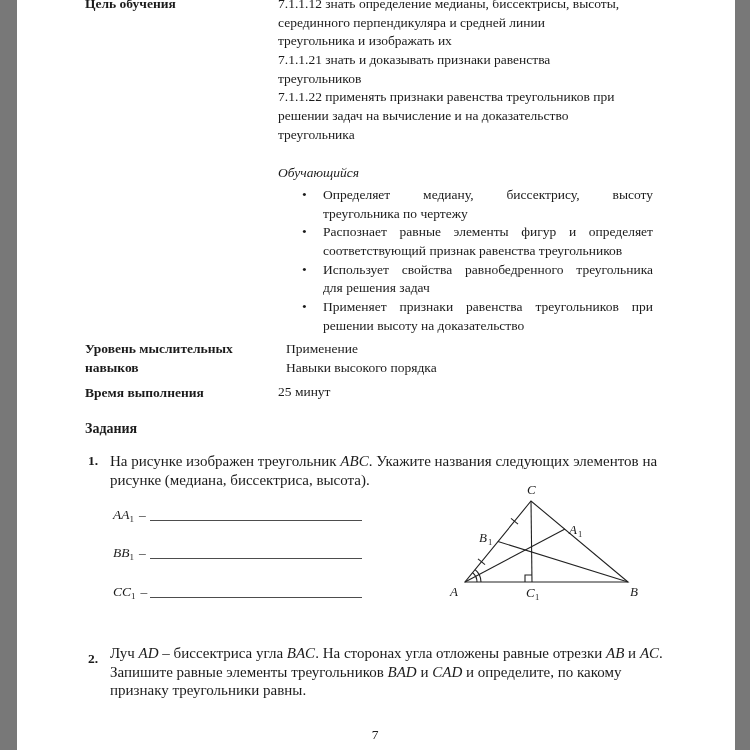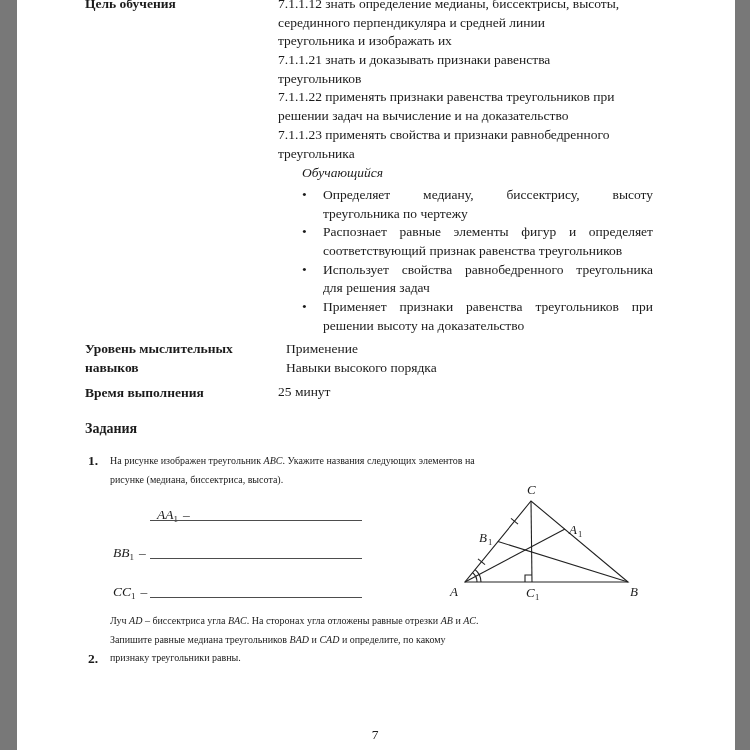--- a/index.html
+++ b/index.html
@@ -12,21 +12,21 @@
   .abs{position:absolute;}
   .ln{font-size:13.5px;line-height:18.7px;height:18.7px;white-space:nowrap;}
   .wrapcol{width:374px;}
   .rowlabel{font-weight:bold;font-size:13.5px;line-height:18.7px;white-space:nowrap;}
   .italic{font-style:italic;}
   .stretch{text-align:justify;text-align-last:justify;white-space:normal;}
   .bullets{width:351px;}
   .bullet{display:flex;}
   .bullet .marker{width:21px;font-size:13.5px;line-height:18.7px;flex:0 0 21px;}
   .bullet .btext{width:330px;}
-  .taskline{font-size:10px;line-height:18.7px;height:18.7px;white-space:nowrap;}
+  .taskline{font-size:15px;line-height:18.7px;height:18.7px;white-space:nowrap;}
   .tasknum{font-weight:bold;font-size:13.5px;line-height:18.7px;}
   .heading{font-weight:bold;font-size:14px;line-height:18.7px;}
   .bvar{font-size:13.5px;line-height:18.7px;white-space:nowrap;}
   .bvar i{font-style:italic;}
   .bvar sub{font-style:normal;font-size:9px;vertical-align:-3px;}
   .bvar .dash{margin-left:5px;}
   .uline{position:absolute;width:212px;height:0;border-top:1.2px solid #4d4d4d;}
   .pagenum{position:absolute;left:0;width:750px;text-align:center;font-size:13.5px;line-height:16px;}
   svg text{font-family:"Liberation Serif","DejaVu Serif",serif;}
   .figlabel{font-size:13px;font-style:italic;fill:#1b1b1b;}
@@ -42,25 +42,24 @@
 
   <div class="abs rowlabel" style="left:85px;top:-5px;">Цель обучения</div>
   <div class="abs wrapcol" style="left:278px;top:-5px;">
     <div class="ln">7.1.1.12 знать определение медианы, биссектрисы, высоты,</div>
     <div class="ln">серединного перпендикуляра и средней линии</div>
     <div class="ln">треугольника и изображать их</div>
     <div class="ln">7.1.1.21 знать и доказывать признаки равенства</div>
     <div class="ln">треугольников</div>
     <div class="ln">7.1.1.22 применять признаки равенства треугольников при</div>
     <div class="ln">решении задач на вычисление и на доказательство</div>
-    <div class="ln">7.1.1.23 применять свойства и признаки равнобедренного</div>
     <div class="ln">треугольника</div>
   </div>
 
-  <div class="abs ln italic" style="left:278px;top:164px;margin-left:24px;">Обучающийся</div>
+  <div class="abs ln italic" style="left:278px;top:164px;">Обучающийся</div>
   <div class="abs bullets" style="left:302px;top:186px;">
     <div class="bullet">
       <span class="marker">•</span>
       <div class="btext">
         <div class="ln stretch">Определяет медиану, биссектрису, высоту</div>
         <div class="ln">треугольника по чертежу</div>
       </div>
     </div>
     <div class="bullet">
       <span class="marker">•</span>
@@ -98,21 +97,21 @@
   <div class="abs ln" style="left:278px;top:383px;">25 минут</div>
 
   <div class="abs heading" style="left:85px;top:420px;">Задания</div>
 
   <div class="abs tasknum" style="left:88px;top:452px;">1.</div>
   <div class="abs" style="left:110px;top:452px;width:542px;">
     <div class="taskline"><span>На рисунке изображен треугольник </span><i>ABC</i><span>. Укажите названия следующих элементов на</span></div>
     <div class="taskline"><span>рисунке (медиана, биссектриса, высота).</span></div>
   </div>
 
-  <div class="abs bvar" style="left:113px;top:506px;margin-left:44px;">
+  <div class="abs bvar" style="left:113px;top:506px;">
     <i>AA</i><sub>1</sub><span class="dash">–</span>
   </div>
   <div class="uline" style="left:150px;top:520px;"></div>
 
   <div class="abs bvar" style="left:113px;top:544px;">
     <i>BB</i><sub>1</sub><span class="dash">–</span>
   </div>
   <div class="uline" style="left:150px;top:558px;"></div>
 
   <div class="abs bvar" style="left:113px;top:583px;">
@@ -144,21 +143,21 @@
     <text class="figlabel" x="82" y="12">C</text>
     <text class="figlabel" x="124" y="52">A</text>
     <text class="figsub" x="133" y="55">1</text>
     <text class="figlabel" x="34" y="60">B</text>
     <text class="figsub" x="43" y="63">1</text>
     <text class="figlabel" x="81" y="115">C</text>
     <text class="figsub" x="90" y="118">1</text>
   </svg>
 
   <div class="abs tasknum" style="left:88px;top:650px;">2.</div>
-  <div class="abs" style="left:110px;top:612px;width:542px;">
+  <div class="abs" style="left:110px;top:644px;width:542px;">
     <div class="taskline"><span>Луч </span><i>AD</i><span> – биссектриса угла </span><i>BAC</i><span>. На сторонах угла отложены равные отрезки </span><i>AB</i><span> и </span><i>AC</i><span>.</span></div>
-    <div class="taskline"><span>Запишите равные медиана треугольников </span><i>BAD</i><span> и </span><i>CAD</i><span> и определите, по какому</span></div>
+    <div class="taskline"><span>Запишите равные элементы треугольников </span><i>BAD</i><span> и </span><i>CAD</i><span> и определите, по какому</span></div>
     <div class="taskline"><span>признаку треугольники равны.</span></div>
   </div>
 
   <div class="pagenum" style="top:727px;">7</div>
 
 </div>
 
 </body></html>

